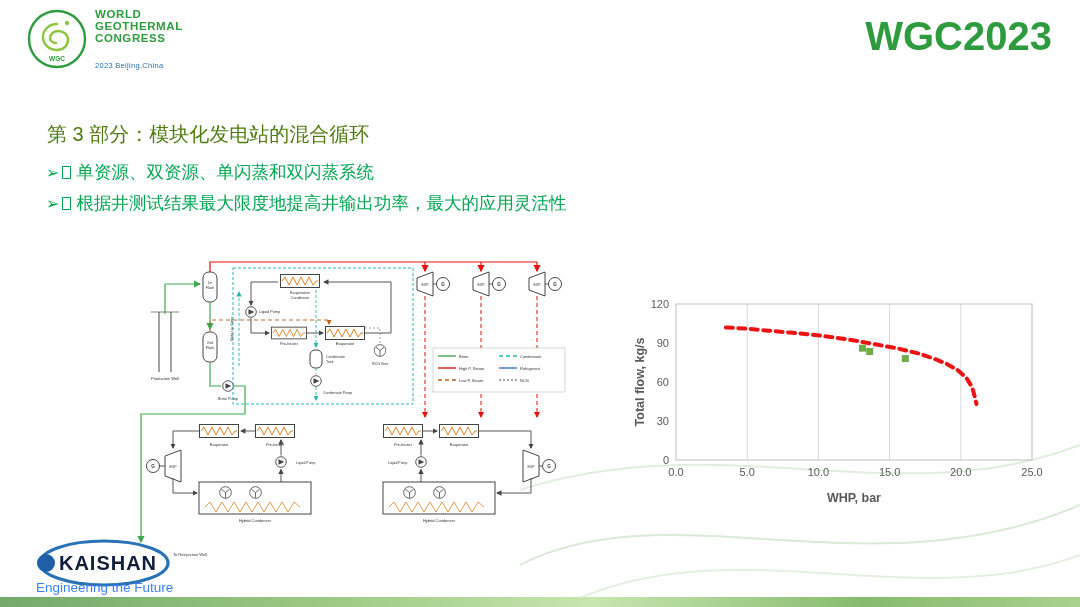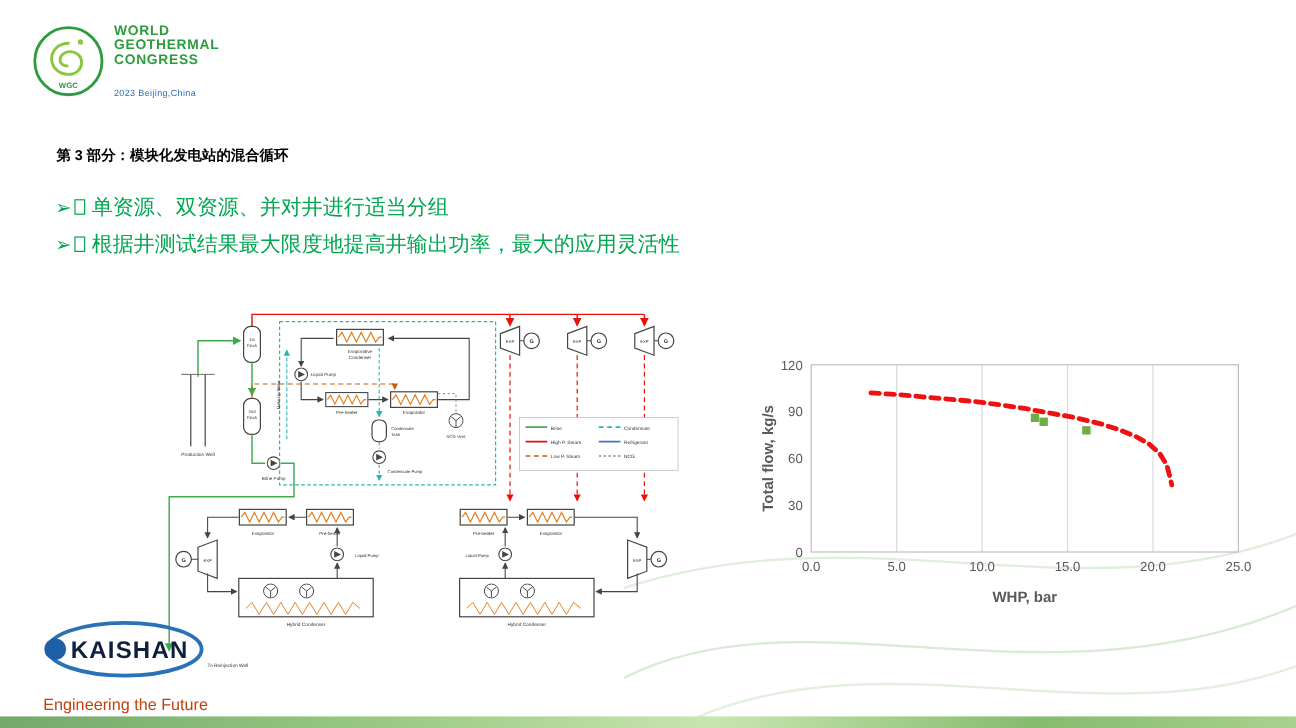--- a/index.html
+++ b/index.html
@@ -1,44 +1,44 @@
 <!DOCTYPE html>
 <html><head>
 <meta charset="utf-8">
 <style>
   *{margin:0;padding:0;box-sizing:border-box}
   html,body{width:1080px;height:607px}
   body{position:relative;font-family:"Liberation Sans","DejaVu Sans",sans-serif;background:#fff;overflow:hidden}
   .slide{position:absolute;inset:0}
   
-  .logo-wrap{position:absolute;left:26px;top:20px;display:flex;align-items:flex-end;z-index:2}
+  .logo-wrap{position:absolute;left:26px;top:8px;display:flex;align-items:flex-end;z-index:2}
   .logo-text{margin-left:7px;line-height:1.05}
   .logo-line{color:#2E9B3E;font-weight:700;font-size:11.5px;letter-spacing:.6px}
   .logo-sub{color:#2a6fb5;font-size:7.5px;margin-top:18px;letter-spacing:.3px}
   .brand{position:absolute;right:28px;top:14px;font-size:40px;font-weight:800;color:#2E9B3E;letter-spacing:0;z-index:2}
   
-  .title{position:absolute;left:47px;top:121px;color:#000000;font-size:12px;font-weight:700;z-index:2}
+  .title{position:absolute;left:47px;top:121px;color:#4d7c0f;font-size:20px;font-weight:400;z-index:2}
   .bullets{position:absolute;left:46px;top:160px;list-style:none;z-index:2;width:760px}
   .bullets li{color:#00A650;font-size:17.5px;margin-bottom:7px;white-space:nowrap}
   .bullet-marker{color:#00A650;font-size:16px}
   .bullet-box{display:inline-block;width:9px;height:13px;border:1px solid #00A650;margin:0 5px 0 3px;vertical-align:-1px}
   
   .diagram{position:absolute;left:133px;top:254px;z-index:1}
   .dt{font-size:4px;fill:#333}
   .dts{font-size:3.5px;fill:#333}
   .dtl{font-size:3.8px;fill:#333}
   .dg{font-size:4.6px;font-weight:700;fill:#333}
   .lgt{font-size:4px;fill:#333}
   
   .chart{position:absolute;left:630px;top:288px;z-index:1}
   .tick{font-size:11px;fill:#595959}
   .axis-title{font-size:12.5px;font-weight:700;fill:#595959}
   
-  .kaishan{position:absolute;left:34px;top:510px;z-index:2}
-  .tagline{position:absolute;left:36px;top:580px;color:#c2410c;font-size:13.5px;z-index:2}
+  .kaishan{position:absolute;left:34px;top:532px;z-index:2}
+  .tagline{position:absolute;left:36px;top:580px;color:#3b82f6;font-size:13.5px;z-index:2}
   .deco{position:absolute;left:520px;top:370px;z-index:0;pointer-events:none}
   .bottombar{position:absolute;left:0;bottom:0;width:100%;height:10px;z-index:3;
     background:linear-gradient(90deg,#74a96b,#9bc983 30%,#c8e6b0 55%,#86bb6e 80%,#a9d18e)}
 </style>
 </head>
 <body>
 
 <div class="slide">
 
   <div class="logo-wrap">
@@ -49,25 +49,26 @@
       <text x="31" y="53" text-anchor="middle" font-size="6.5" font-weight="700" fill="#2E9B3E">WGC</text>
     </svg>
     <div class="logo-text">
       <div class="logo-line">WORLD</div>
       <div class="logo-line">GEOTHERMAL</div>
       <div class="logo-line">CONGRESS</div>
       <div class="logo-sub">2023 Beijing,China</div>
     </div>
   </div>
 
+  <div class="brand">WGC2023</div>
 
   <h1 class="title">第 3 部分：模块化发电站的混合循环</h1>
 
   <ul class="bullets">
-    <li><span class="bullet-marker">➢</span><span class="bullet-box"></span><span>单资源、双资源、并对井进行适当分组</span></li>
+    <li><span class="bullet-marker">➢</span><span class="bullet-box"></span><span>单资源、双资源、单闪蒸和双闪蒸系统</span></li>
     <li><span class="bullet-marker">➢</span><span class="bullet-box"></span><span>根据井测试结果最大限度地提高井输出功率，最大的应用灵活性</span></li>
   </ul>
 
   <svg class="diagram" width="442" height="322" viewBox="0 0 442 322">
     <defs>
       <symbol id="hx" viewBox="0 0 40 14" overflow="visible">
         <rect x="0.5" y="0.5" width="39" height="13" fill="#fff" stroke="#444" stroke-width="1"></rect>
         <polyline points="2,7 5,3 9,11 13,3 17,11 21,3 25,11 29,3 33,11 36,7 38,7" fill="none" stroke="#e07f20" stroke-width="1"></polyline>
       </symbol>
       <symbol id="pump" viewBox="0 0 12 12">

